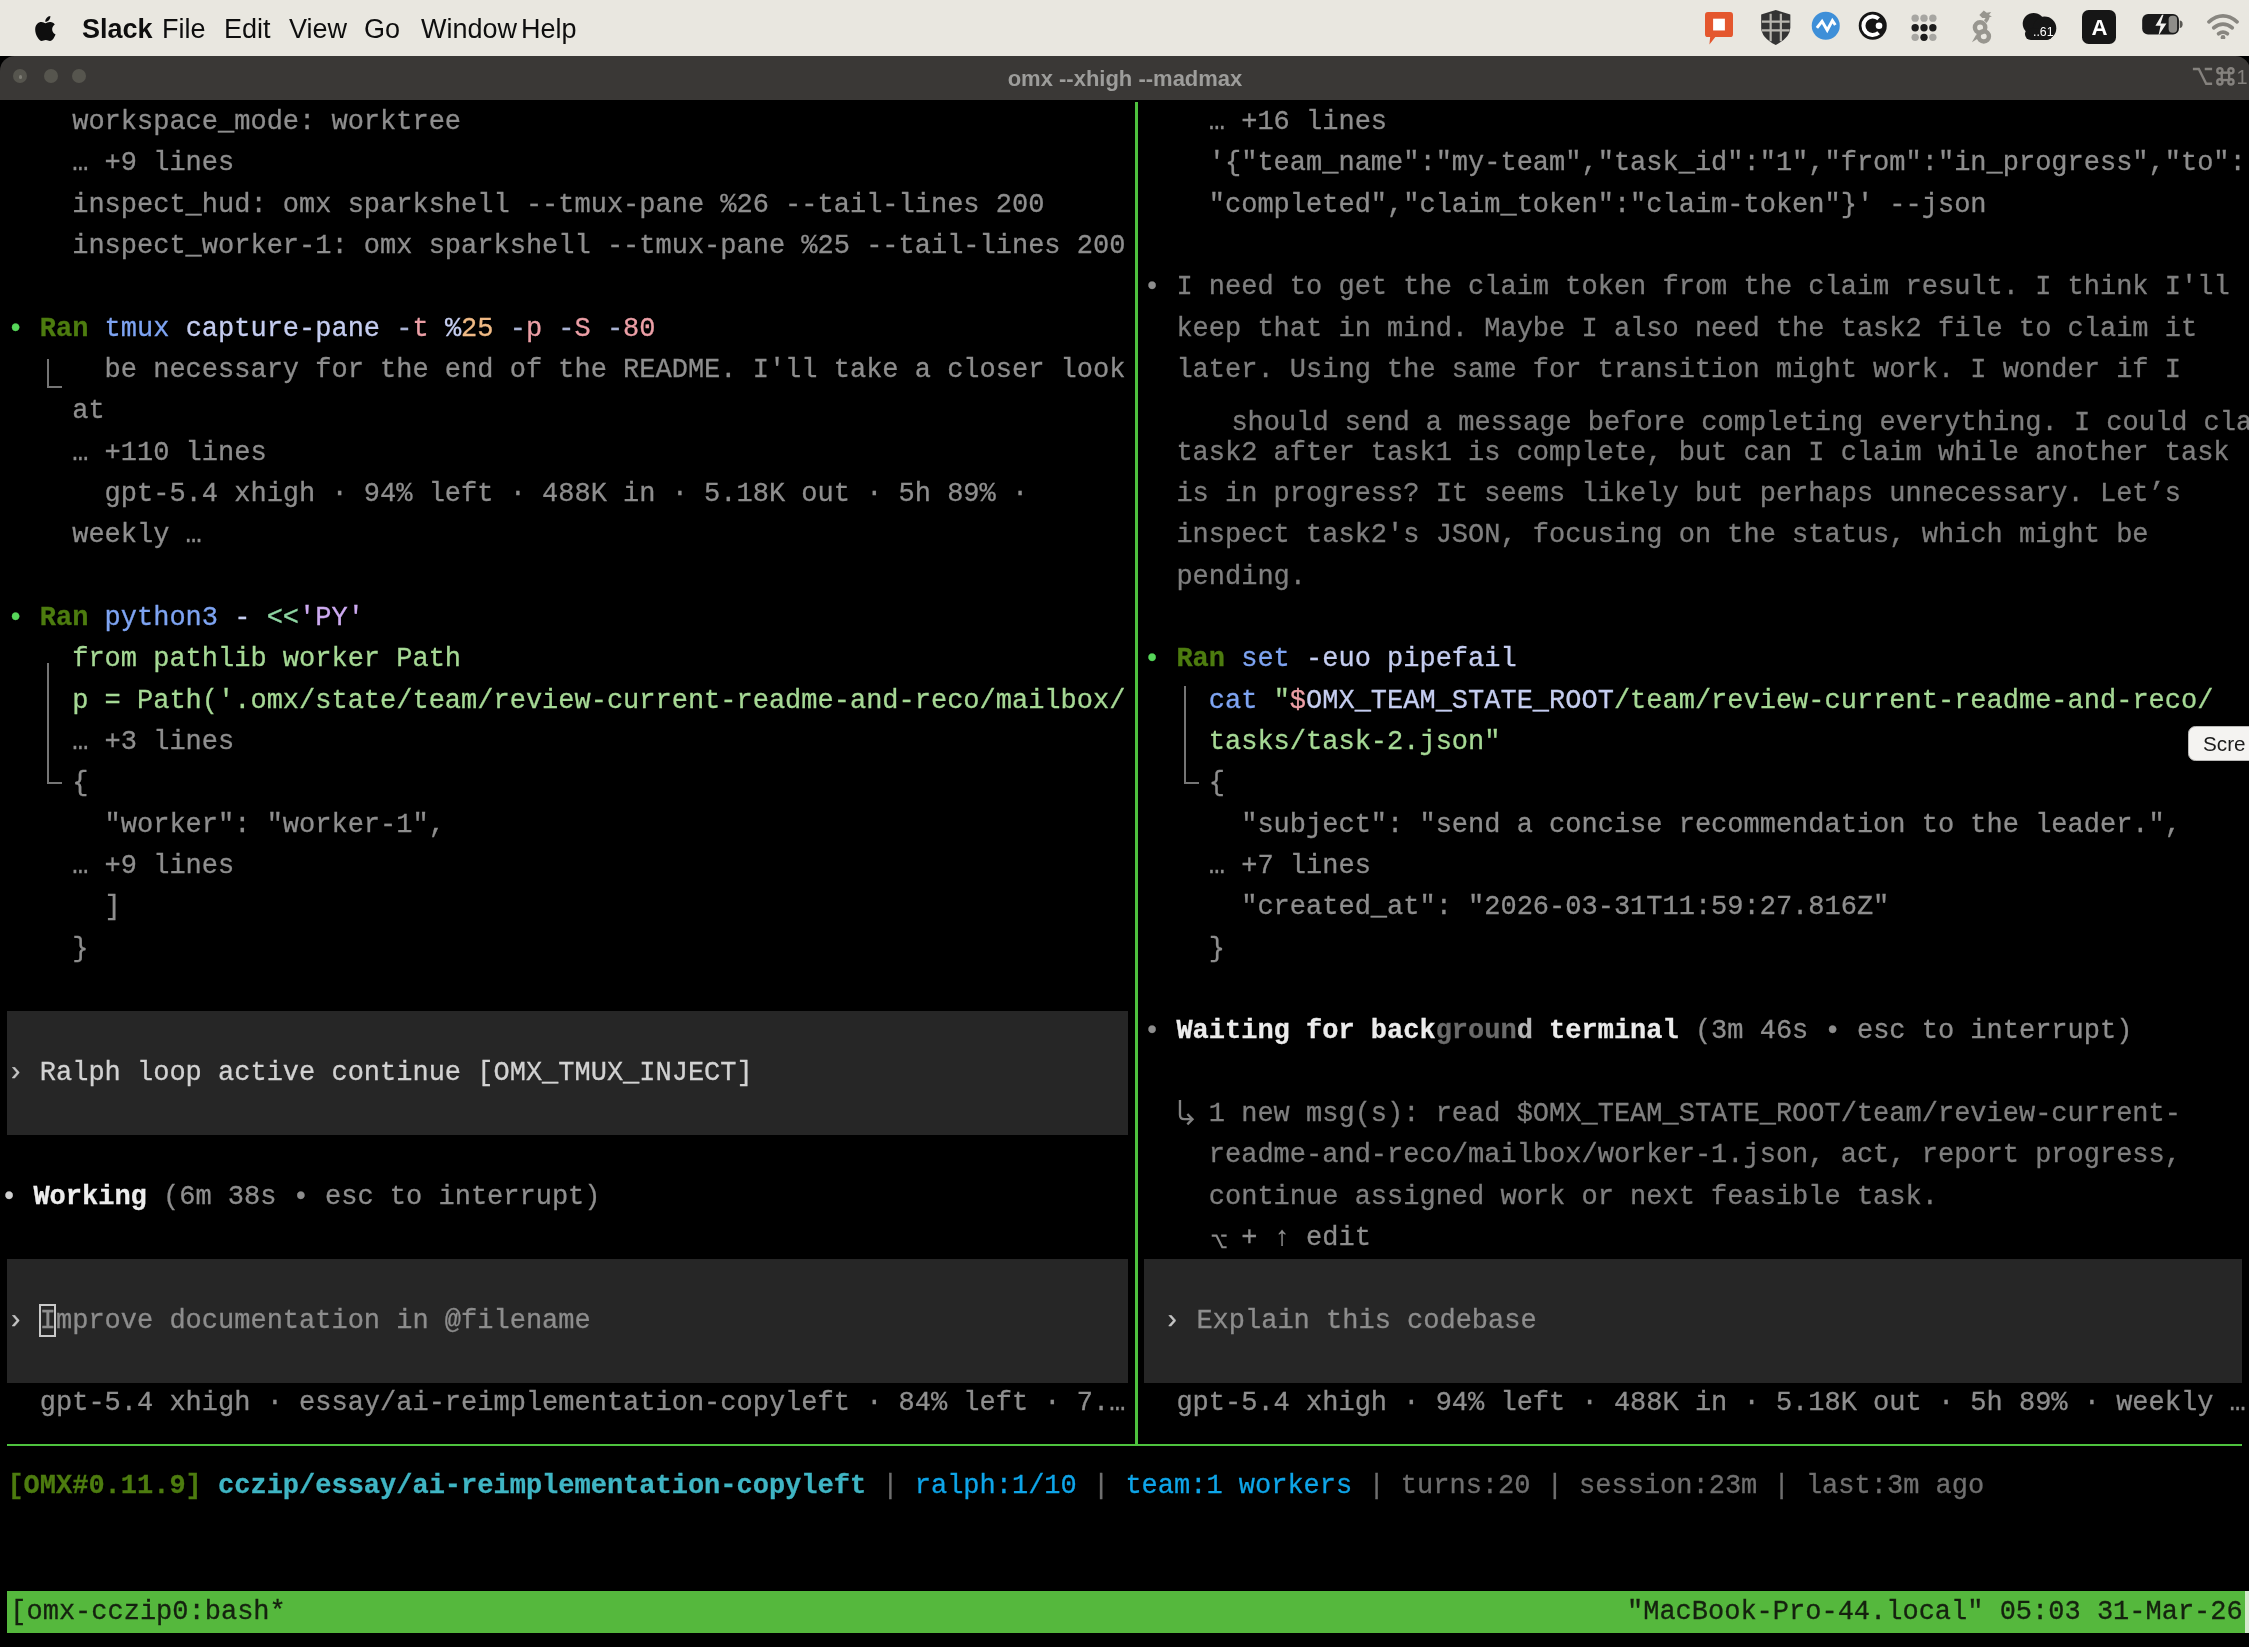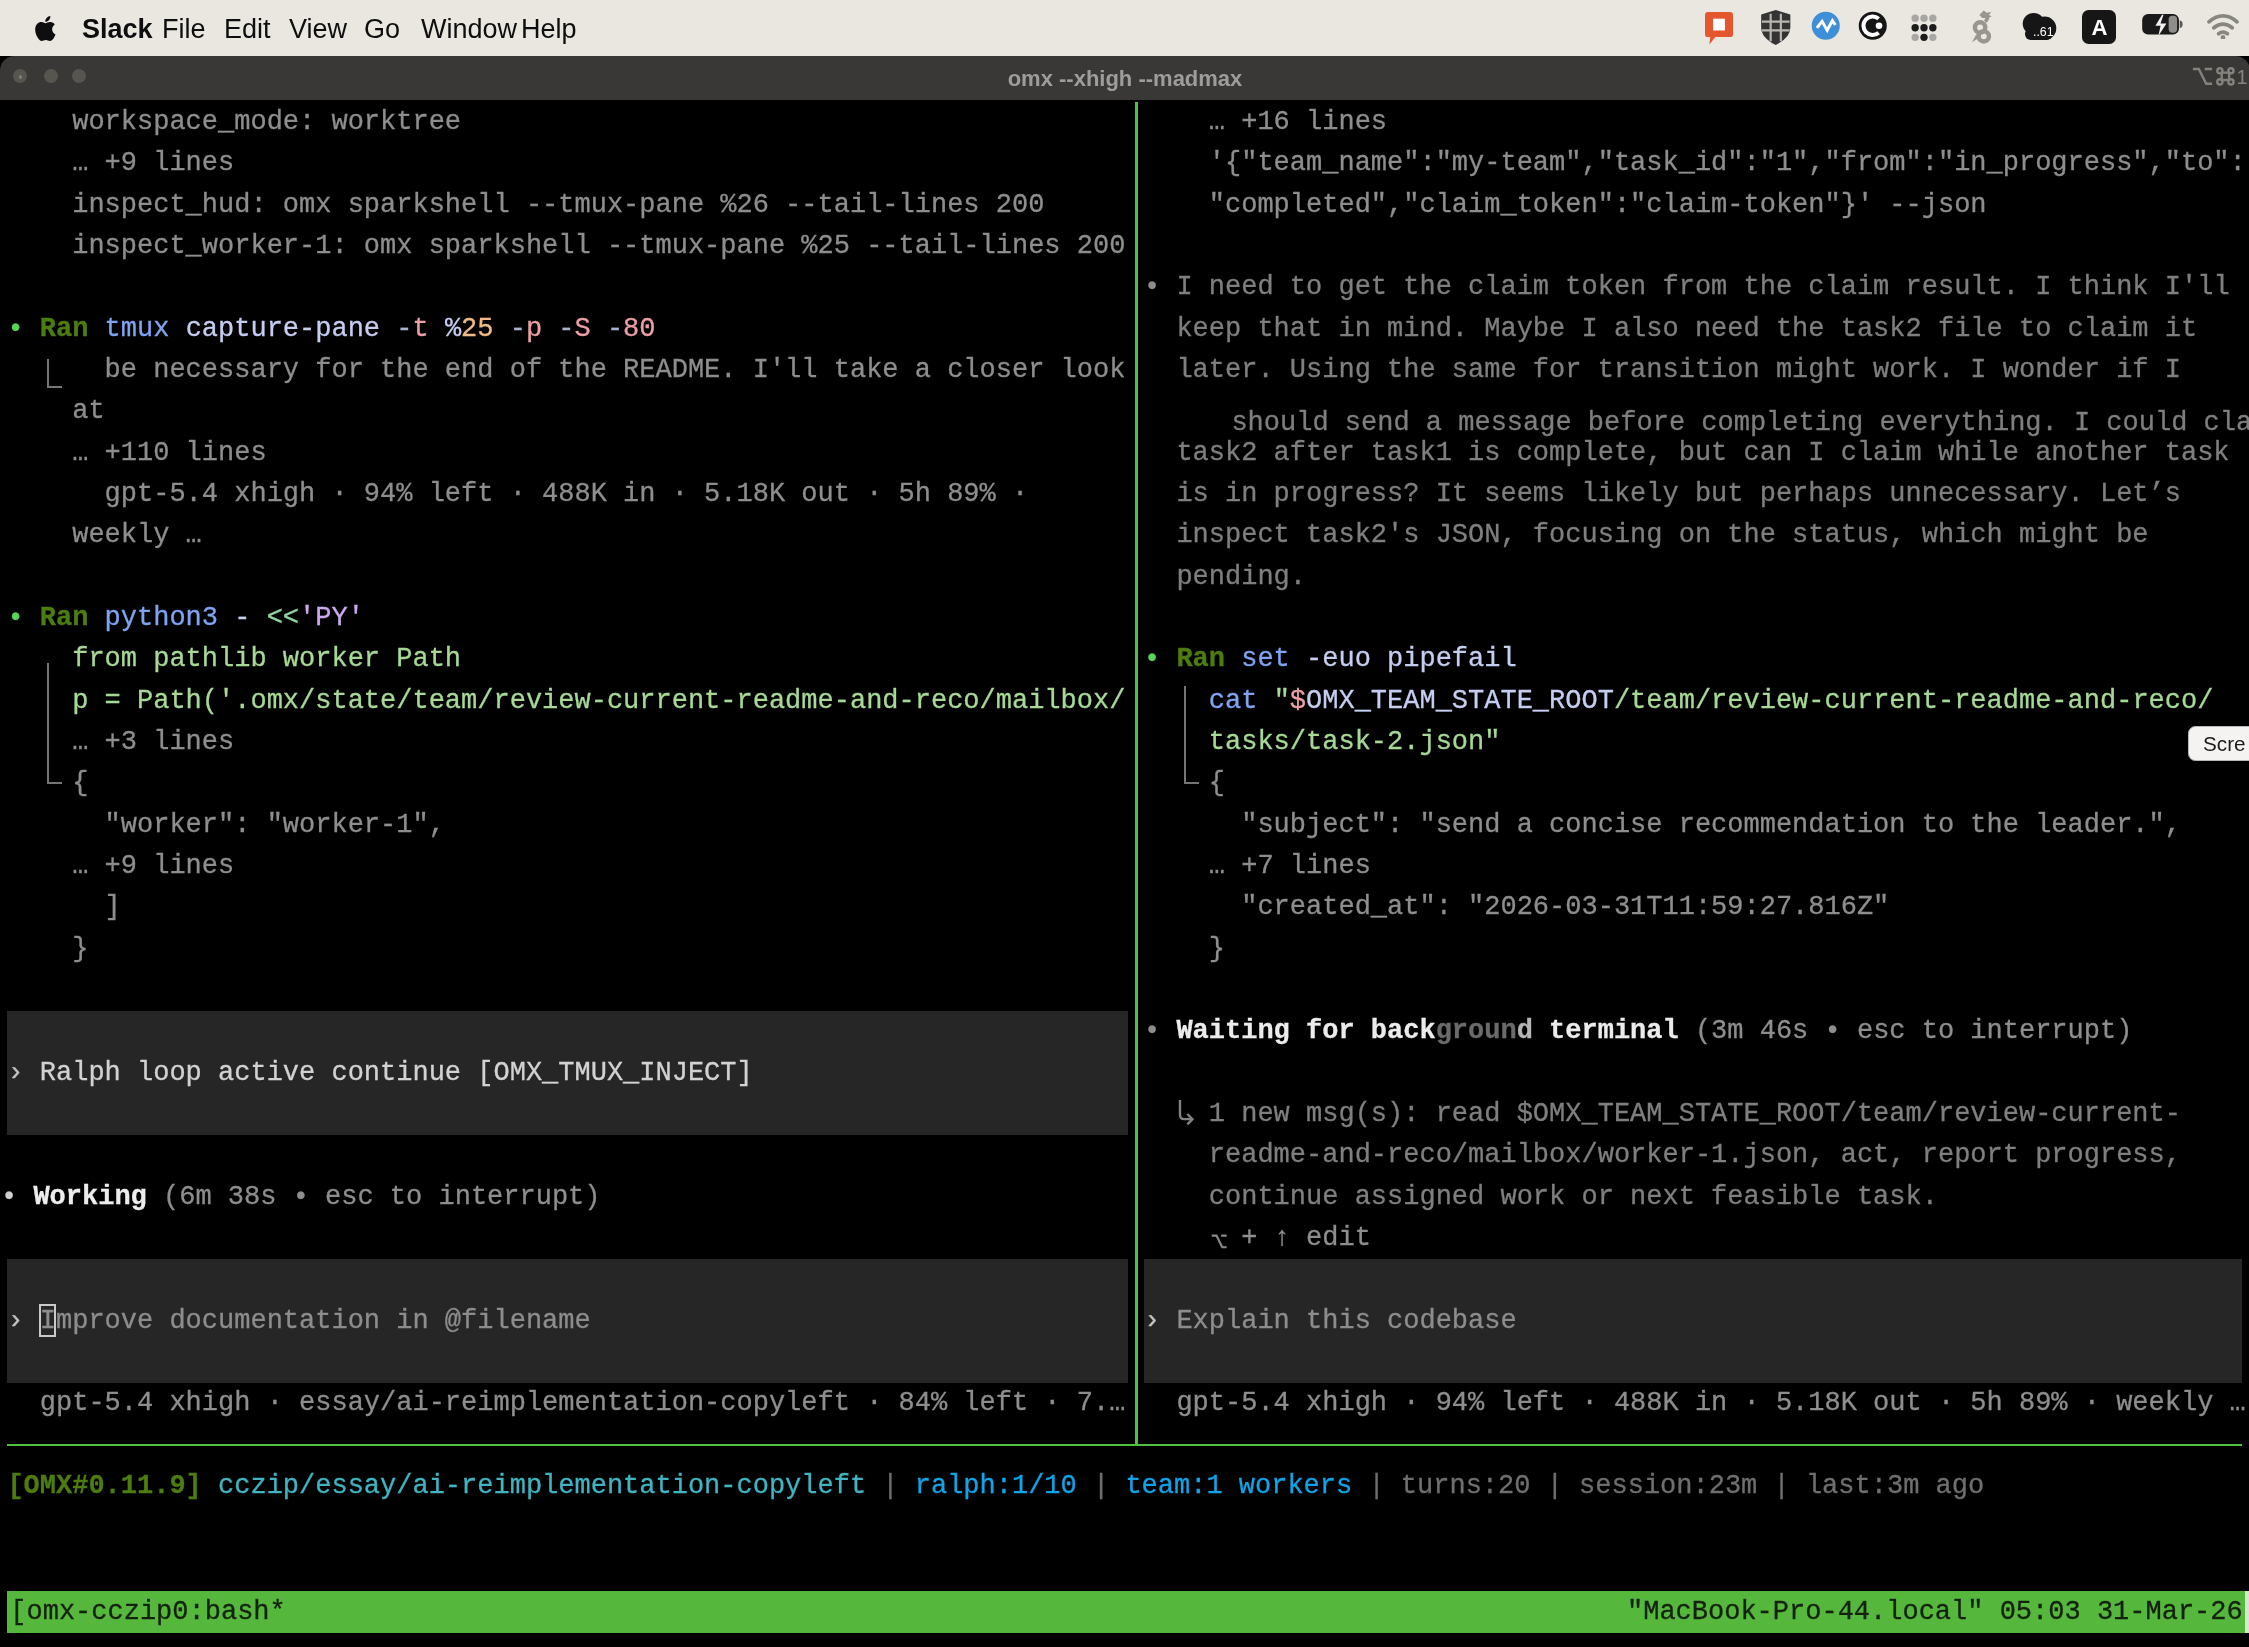--- a/index.html
+++ b/index.html
@@ -10,21 +10,21 @@
 #term{position:absolute;left:0;top:100px;width:2250px;height:1547px;background:#000;}
 .row{position:absolute;white-space:pre;font-family:"Liberation Mono",monospace;font-size:27px;line-height:41px;height:41px;color:#8e8e8e;-webkit-text-stroke:0.3px;}
 .it{color:#7f7f7f;}
 .w{color:#4d7c0f;} .b{font-weight:bold;}
 .gb{color:#57d75a;} .bl{color:#7ea4f2;} .lv{color:#c5cdf0;}
 .sa{color:#ec9fa6;} .pe{color:#f0ba85;} .hy{color:#a9b2d2;}
 .gr{color:#a6d995;} .te{color:#8fd7a3;} .ma{color:#cdaaf0;}
 .bx{position:absolute;background:#262626;}
 .gl{position:absolute;background:#757575;}
 .sep{position:absolute;background:#4ec13e;}
-.cy{color:#3fb5c4;} .sg{color:#0ea5e9;} .dg{color:#6f6f6f;}
+.cy{color:#3fb5c4;font-weight:bold;} .sg{color:#0ea5e9;} .dg{color:#6f6f6f;}
 .bt{color:#d2d2d2;} .ph{color:#8d8d8d;} .ar{color:#c4c4c4;}
 </style></head>
 <body>
 <div id="menubar"></div>
 <div id="titlebar"></div>
 <div class="tl" style="left:13.3px;"></div>
 <div style="position:absolute;left:18.5px;top:75px;width:3.7px;height:3.7px;border-radius:50%;background:#7e7d75;"></div>
 <div class="tl" style="left:44px;"></div>
 <div class="tl" style="left:72px;"></div>
 <div id="wtitle">omx --xhigh --madmax</div>
@@ -87,21 +87,21 @@
 <div class="row" style="left:1144px;top:763px;">    {</div>
 <div class="row" style="left:1144px;top:805px;">      "subject": "send a concise recommendation to the leader.",</div>
 <div class="row" style="left:1144px;top:846px;">    … +7 lines</div>
 <div class="row" style="left:1144px;top:887px;">      "created_at": "2026-03-31T11:59:27.816Z"</div>
 <div class="row" style="left:1144px;top:929px;">    }</div>
 <div class="row" style="left:1144px;top:1011px;">• <span class="b" style="color:#ececec;">Waiting for back</span><span class="b" style="color:#6b6b6b;">groun</span><span class="b" style="color:#b5b5b5;">d</span><span class="b" style="color:#ececec;"> terminal</span> (3m 46s • esc to interrupt)</div>
 <div class="row it" style="left:1144px;top:1094px;">    1 new msg(s): read $OMX_TEAM_STATE_ROOT/team/review-current-</div>
 <div class="row it" style="left:1144px;top:1135px;">    readme-and-reco/mailbox/worker-1.json, act, report progress,</div>
 <div class="row it" style="left:1144px;top:1177px;">    continue assigned work or next feasible task.</div>
 <div class="row" style="left:1144px;top:1218px;">      + <span style="font-family:'Liberation Mono',monospace;">↑</span> edit</div>
-<div class="row" style="left:1144px;top:1301px;"><span class="ar">›</span> <span class="ph">Explain this codebase</span></div>
+<div class="row" style="left:1144px;top:1301px;padding-left:20px;"><span class="ar">›</span> <span class="ph">Explain this codebase</span></div>
 <div class="row" style="left:1144px;top:1383px;">  gpt-5.4 xhigh · 94% left · 488K in · 5.18K out · 5h 89% · weekly …</div>
 
 <svg style="position:absolute;left:1177px;top:1100px;" width="20.7" height="28" viewBox="0 0 28 38">
     <path d="M4 0 V20 Q4 26 10 26 H20" stroke="#828282" stroke-width="3.2" fill="none"></path>
     <path d="M14 19 L21 26 L14 33" stroke="#828282" stroke-width="3.2" fill="none"></path>
   </svg>
 
 <svg style="position:absolute;left:1211px;top:1234px;" width="16" height="14.8" viewBox="0 0 22 20">
     <path d="M1 2 H7.5 L15.5 18 H21.5 M14 2 H21.5" stroke="#8a8a8a" stroke-width="3" fill="none"></path>
   </svg>

